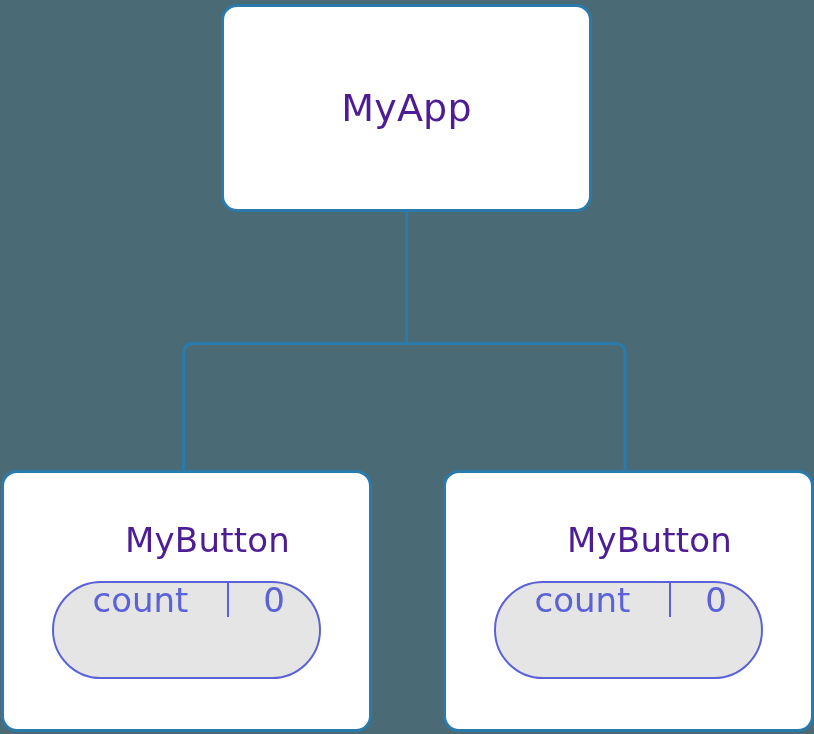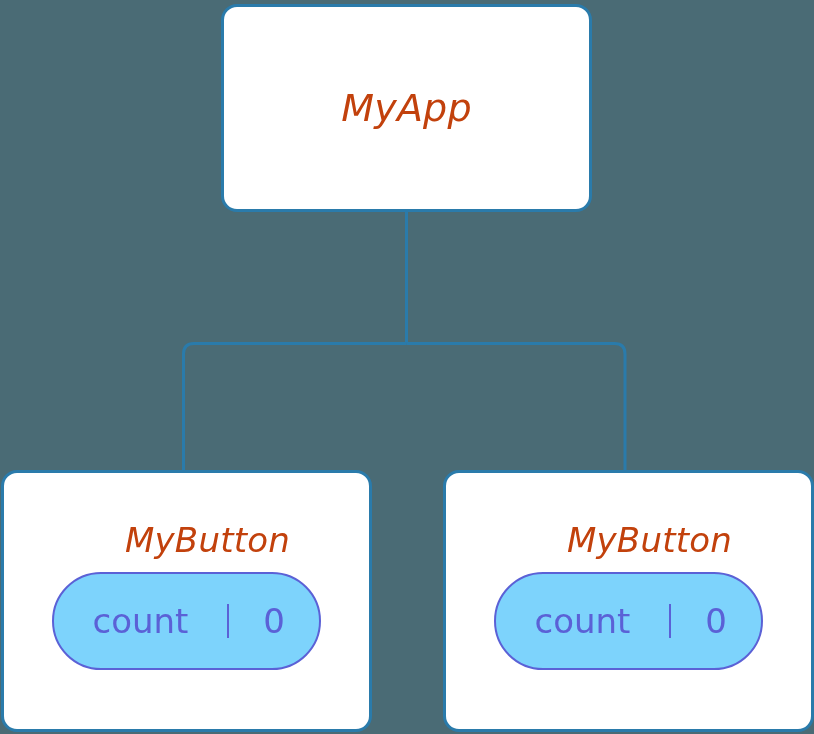--- a/index.html
+++ b/index.html
@@ -51,45 +51,44 @@
   .node-child {
     top: 470px;
     width: 371px;
     height: 262px;
     justify-content: flex-start;
   }
   .node-child-left  { left: 1px;   }
   .node-child-right { left: 443px; }
 
   .node-title {
-    color: #c2410c;
+    color: #4c1d95;
     font-size: 38px;
     font-weight: 400;
     letter-spacing: 0.2px;
     line-height: 1;
     white-space: nowrap;
-    font-style: italic;
   }
   .node-child .node-title {
     font-size: 34px;
     margin-top: 50px;
     margin-left: 42px;
   }
 
   
   .state-pill {
     box-sizing: border-box;
-    margin-top: 15px;
+    margin-top: 24px;
     height: 98px;
     width: 269px;
     border: 2px solid #5b61d6;
     border-radius: 49px;
     display: flex;
-    align-items: center;
-    background: #7dd3fc;
+    align-items: flex-start;
+    background: #e5e5e5;
     overflow: hidden;
   }
   .state-key {
     flex: 0 0 173px;
     display: flex;
     align-items: center;
     justify-content: center;
     border-right: 2px solid #5b61d6;
   }
   .state-val {

